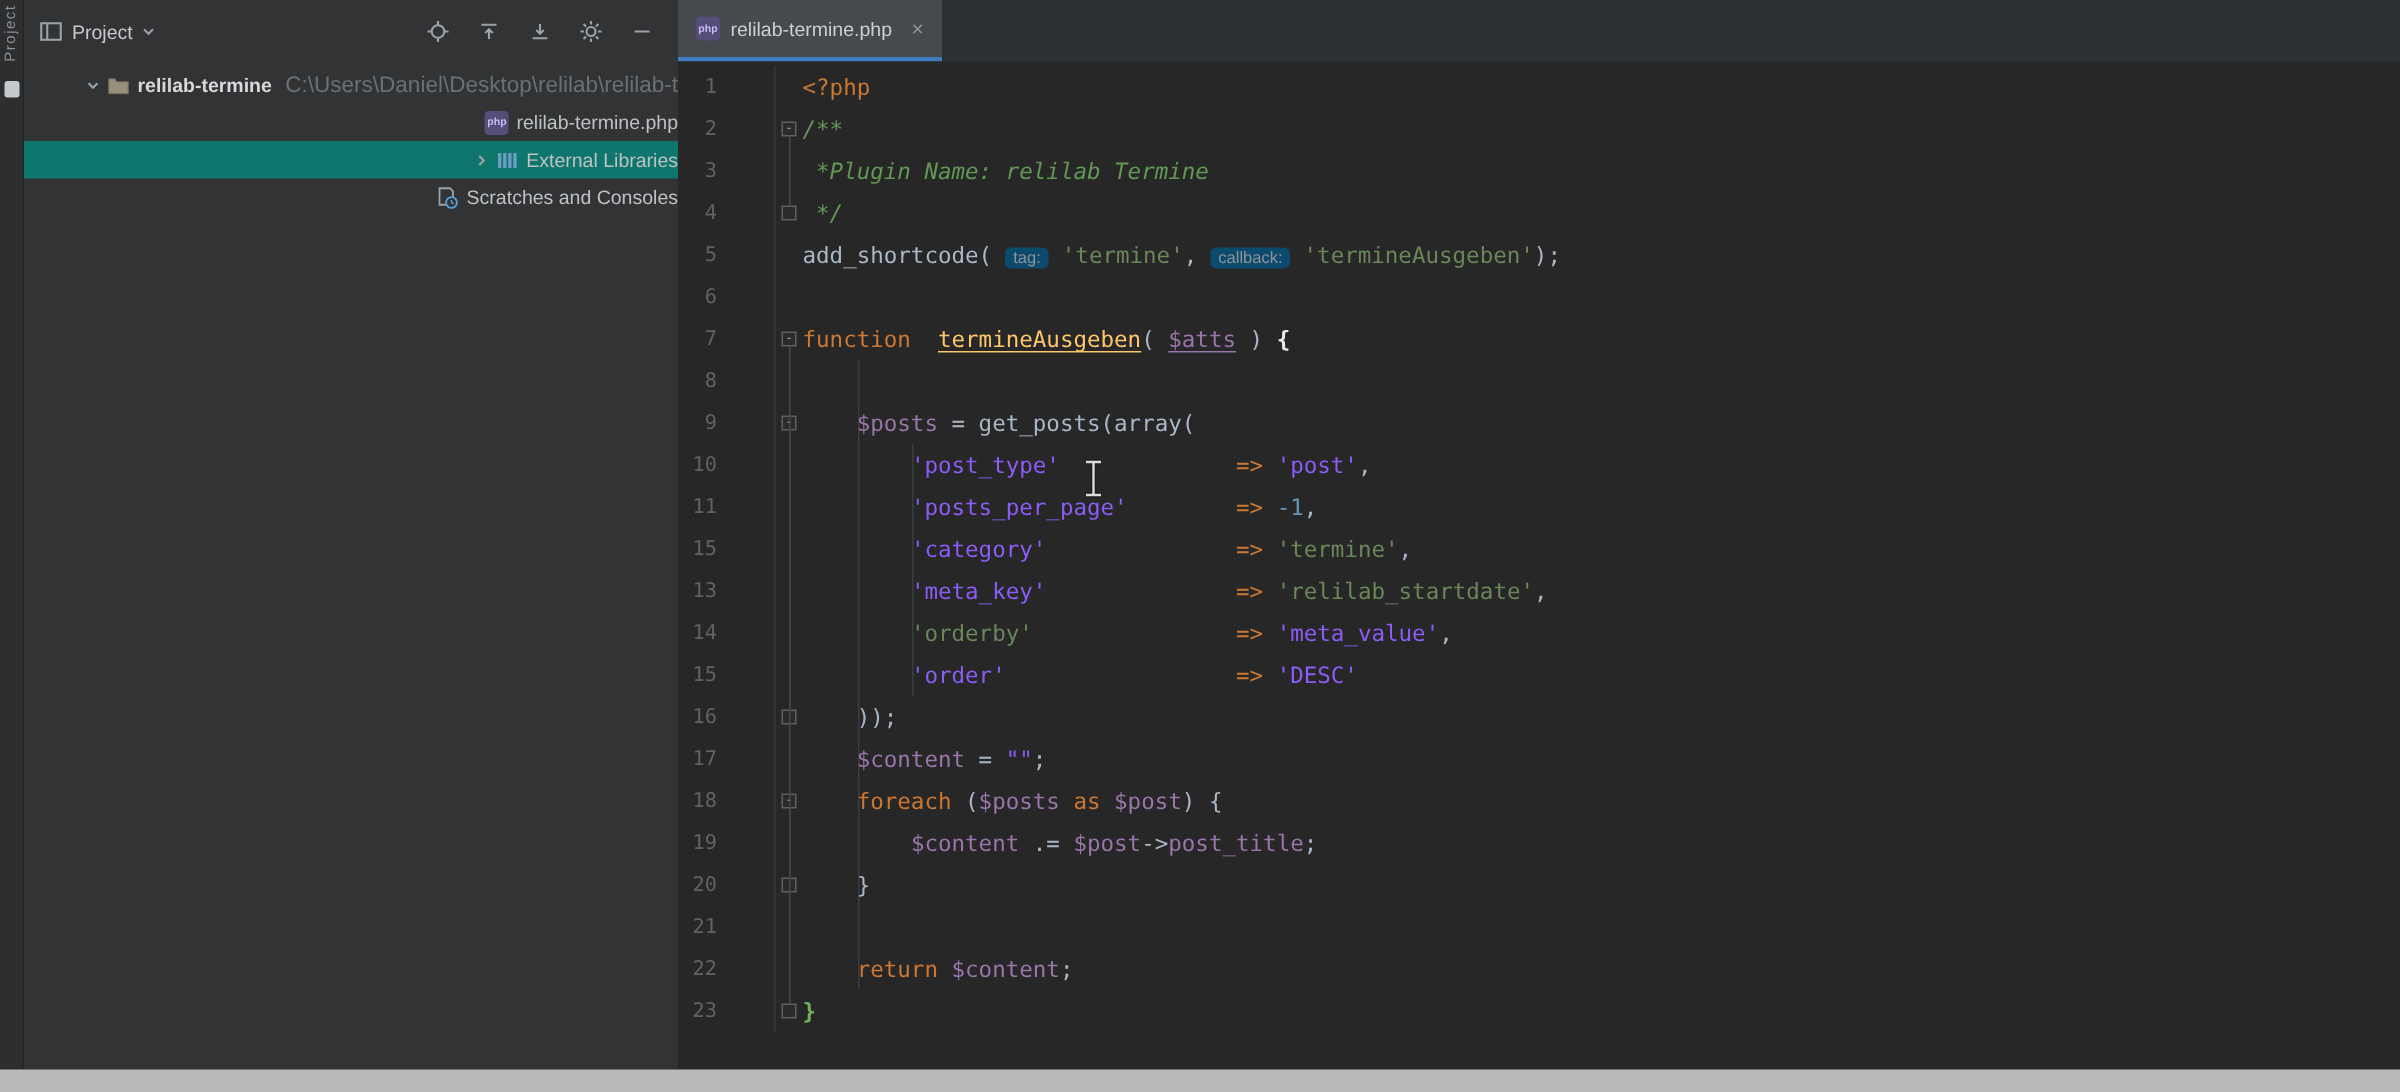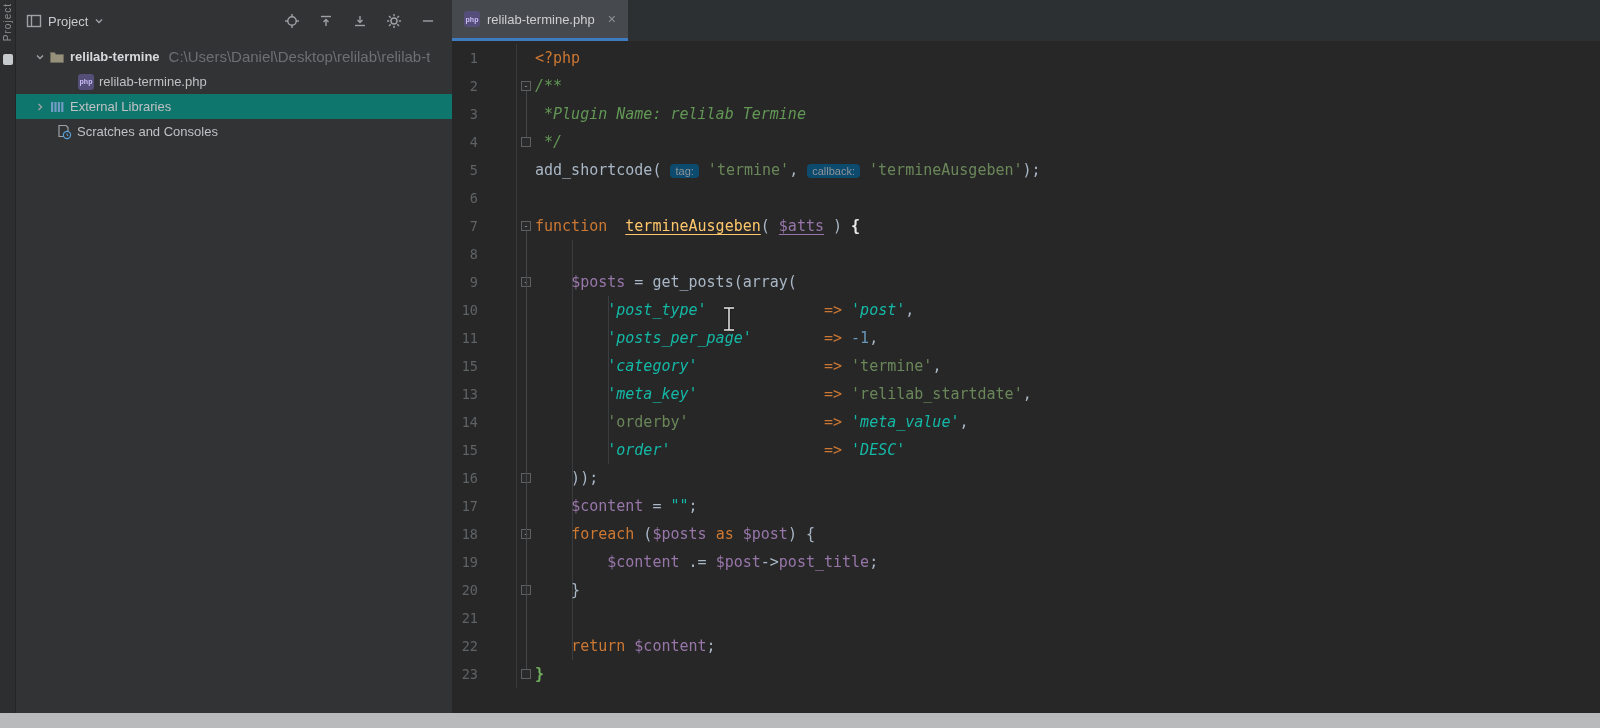--- a/index.html
+++ b/index.html
@@ -16,21 +16,21 @@
   #panel { position:absolute; left:16px; top:0; width:436px; height:713px; background:#313335; color:#bdbfc1;
            font-size:13px; overflow:hidden; }
   .panel-header { height:42px; display:flex; align-items:center; justify-content:space-between; padding:0 16px 0 10px; }
   .ph-left { display:flex; align-items:center; gap:6px; }
   .ph-title { color:#c8cacc; }
   .ph-icons { display:flex; align-items:center; gap:18px; }
   .icon16 { width:16px; height:16px; display:inline-flex; align-items:center; justify-content:center; flex:none; }
   .icon12 { width:10px; height:10px; display:inline-flex; align-items:center; justify-content:center; flex:none; }
 
   .tree { padding-top:2px; }
-  .tree-row { height:25px; display:flex; align-items:center; gap:5px; white-space:nowrap; overflow:hidden; cursor:default; }
+  .tree-row { height:25px; display:flex; align-items:center; gap:5px; white-space:nowrap; overflow:hidden; cursor:default;justify-content:flex-end; }
   .row-root { padding-left:18px; }
   .row-file { padding-left:62px; }
   .row-ext  { padding-left:18px; background:#0f766e; }
   .row-scr  { padding-left:40px; }
   .root-label { font-weight:bold; color:#d7d9db; }
   .tree-path { color:#6d7073; font-size:15px; margin-left:4px; overflow:hidden; }
   .tree-label { color:#bfc1c3; }
 
   
   #tabbar { position:absolute; left:452px; top:0; width:1148px; height:41px; background:#2d3033; }
@@ -49,21 +49,21 @@
   .spacer { width:39px; flex:none; height:100%; border-right:1px solid #37393b; }
   .fold { width:18px; flex:none; display:flex; align-items:center; justify-content:center; }
   .foldbox { width:10px; height:10px; border:1px solid #5c6062; color:#9da1a4; background:#2b2b2b;
              font:9px/8px "DejaVu Sans Mono", monospace; text-align:center; }
   .codetext { white-space:pre; font:15px/28px "DejaVu Sans Mono", monospace; color:#a9b7c6; }
 
   .tok-pl  { color:#a9b7c6; }
   .tok-kw  { color:#cc7832; }
   .tok-cm  { color:#629755; font-style:italic; }
   .tok-cmu { color:#629755; font-style:italic; text-underline-offset:3px; }
-  .tok-st  { color:#14b8a6;font-style:italic; }
+  .tok-st  { color:#8b5cf6; }
   .tok-stu { color:#6a8759; text-underline-offset:3px; }
   .tok-vr  { color:#9876aa; }
   .tok-vru { color:#9876aa; text-decoration:underline; text-underline-offset:3px; }
   .tok-fnu { color:#ffc66b; text-decoration:underline; text-underline-offset:3px; }
   .tok-nm  { color:#6897bb; }
   .tok-brm { color:#eaeaea; font-weight:bold; }
   .tok-brg { color:#72b15f; font-weight:bold; }
   .tok-hint { background:#0c4a6e; color:#8f9397; border-radius:4px; padding:1px 5px;
               font:11px "Liberation Sans", sans-serif; }
 

